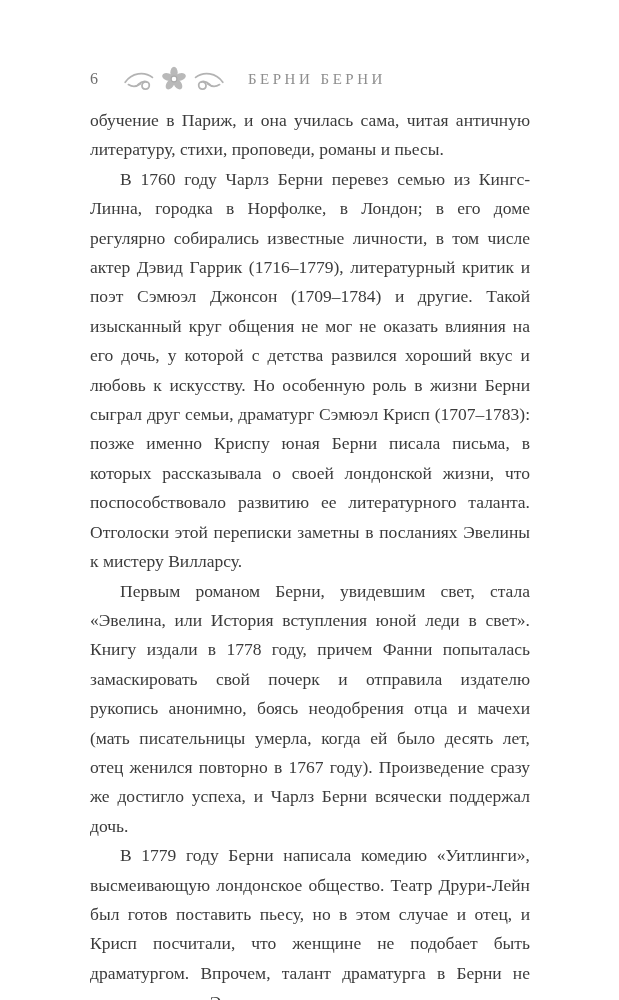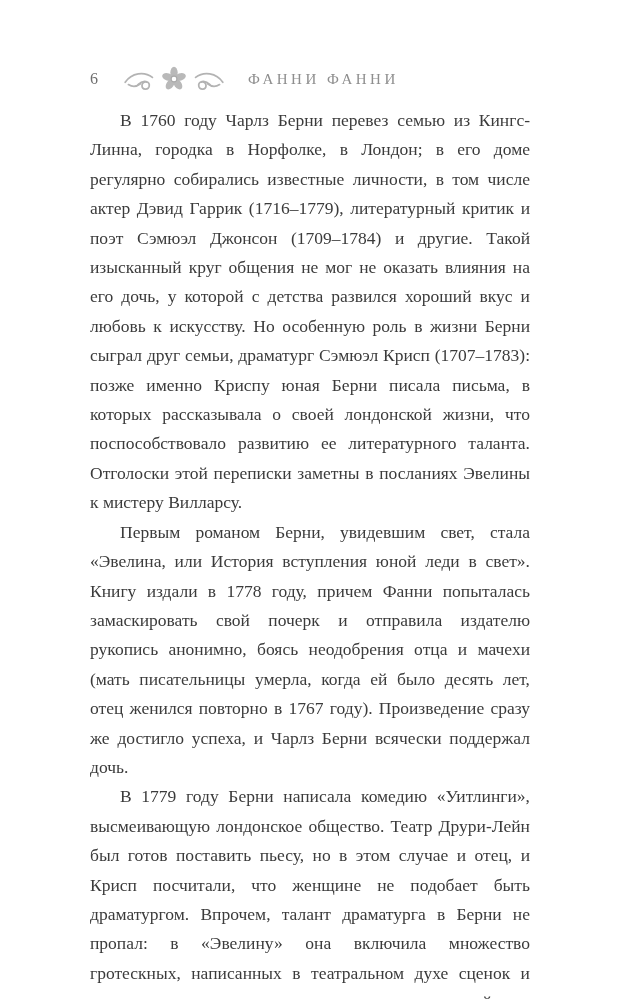--- a/index.html
+++ b/index.html
@@ -86,23 +86,24 @@
           <ellipse cx="65" cy="9" rx="4.6" ry="7.4" transform="rotate(0 65 17)"></ellipse>
           <ellipse cx="65" cy="9" rx="4.6" ry="7.4" transform="rotate(72 65 17)"></ellipse>
           <ellipse cx="65" cy="9" rx="4.6" ry="7.4" transform="rotate(144 65 17)"></ellipse>
           <ellipse cx="65" cy="9" rx="4.6" ry="7.4" transform="rotate(216 65 17)"></ellipse>
           <ellipse cx="65" cy="9" rx="4.6" ry="7.4" transform="rotate(288 65 17)"></ellipse>
         </g>
         <circle cx="65" cy="17" r="3.6" fill="#ffffff" stroke="#a9a9a9" stroke-width="1.4"></circle>
       </svg>
     </span>
 
-    <span class="header-title">ФАННИ ФАННИ</span>
+    <span class="header-title">БЕРНИ БЕРНИ</span>
   </div>
 
   <div class="body-text">
+    <p class="first">обучение в Париж, и она училась сама, читая античную литературу, стихи, проповеди, романы и пьесы.</p>
     <p>В 1760 году Чарлз Берни перевез семью из Кингс-Линна, городка в Норфолке, в Лондон; в его доме регулярно собирались известные личности, в том числе актер Дэвид Гаррик (1716–1779), литературный критик и поэт Сэмюэл Джонсон (1709–1784) и другие. Такой изысканный круг общения не мог не оказать влияния на его дочь, у которой с детства развился хороший вкус и любовь к искусству. Но особенную роль в жизни Берни сыграл друг семьи, драматург Сэмюэл Крисп (1707–1783): позже именно Криспу юная Берни писала письма, в которых рассказывала о своей лондонской жизни, что поспособствовало развитию ее литературного таланта. Отголоски этой переписки заметны в посланиях Эвелины к мистеру Вилларсу.</p>
     <p>Первым романом Берни, увидевшим свет, стала «Эвелина, или История вступления юной леди в свет». Книгу издали в 1778 году, причем Фанни попыталась замаскировать свой почерк и отправила издателю рукопись анонимно, боясь неодобрения отца и мачехи (мать писательницы умерла, когда ей было десять лет, отец женился повторно в 1767 году). Произведение сразу же достигло успеха, и Чарлз Берни всячески поддержал дочь.</p>
     <p>В 1779 году Берни написала комедию «Уитлинги», высмеивающую лондонское общество. Театр Друри-Лейн был готов поставить пьесу, но в этом случае и отец, и Крисп посчитали, что женщине не подобает быть драматургом. Впрочем, талант драматурга в Берни не пропал: в «Эвелину» она включила множество гротескных, написанных в театральном духе сценок и диалогов, ярко раскрывающих характеры персонажей.</p>
 
   </div>
 
 </div>
 
 </body></html>

